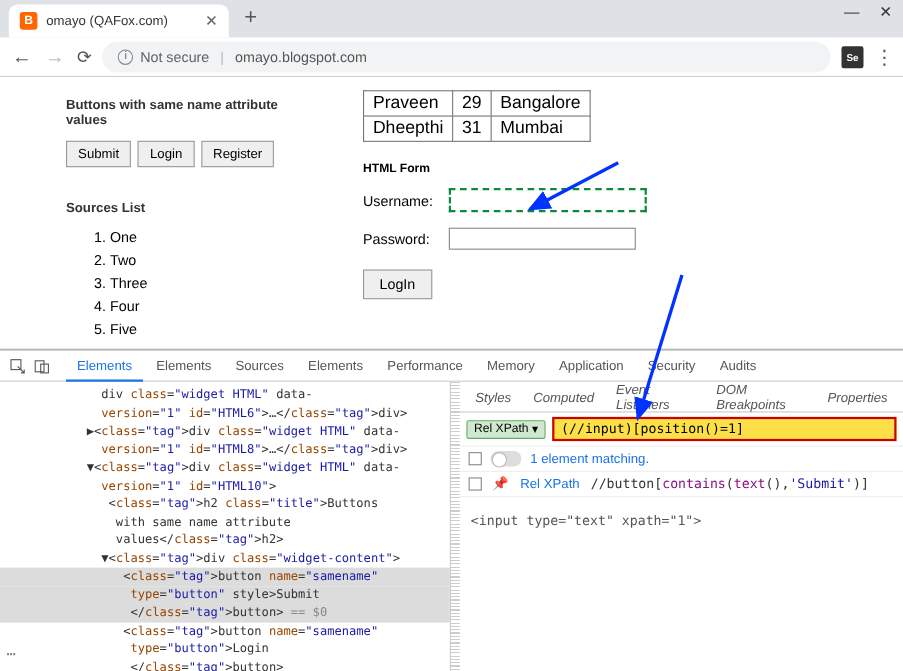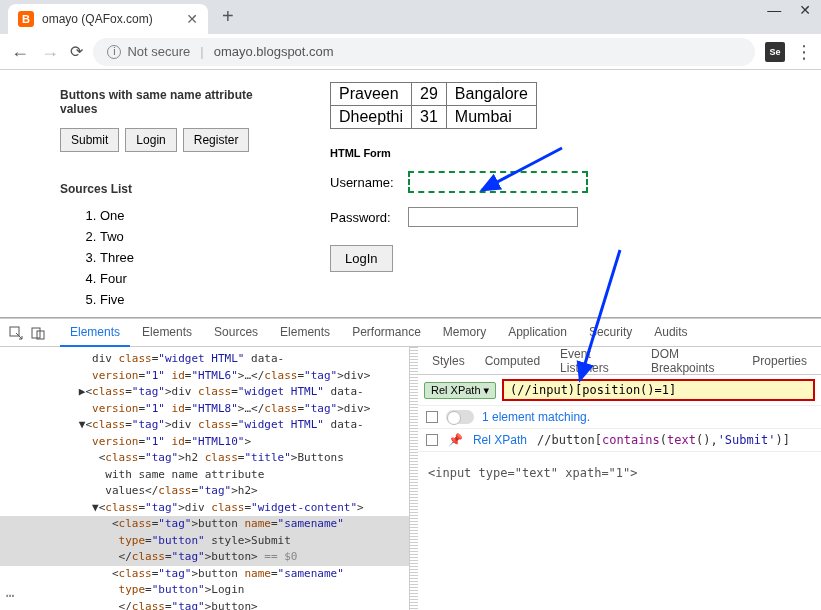--- a/index.html
+++ b/index.html
@@ -60,25 +60,25 @@
   .dev-body { flex:1; display:flex; overflow:hidden;}
   .elements-tree { width: 410px; border-right: 1px solid #ccc; font-family: Menlo, Consolas, monospace; font-size:11px; padding: 4px 0 0 0; overflow:hidden; line-height:1.5; position:relative;}
   .tree-line { white-space: pre; padding-left: 6px; color:#333;}
   .tree-line.sel { background:#dcdcdc; }
   .attr-n { color:#994500; }
   .attr-v { color:#1a1aa6; }
   .comment { color:#888; }
 
   
   .side-panel { flex:1; display:flex; flex-direction:column;}
-  .side-tabs { height:28px; border-bottom:1px solid #ccc; display:flex; align-items:center; font-size:12px; color:#555; gap:4px; padding:0 6px;}
+  .side-tabs { height:28px; border-bottom:1px solid #ccc; display:flex; align-items:center; font-size:12px; color:#555; gap:4px; padding:0 6px;font-style:italic;}
   .side-tab { padding: 4px 8px; cursor:pointer;}
   .xpath-bar { display:flex; align-items:center; gap:6px; padding: 4px 6px; border-bottom:1px solid #eee;}
   .rel-badge { background:#cfe8cf; border:1px solid #6a6; padding:1px 6px; font-size:11px; border-radius:2px; display:flex;align-items:center;gap:3px;}
-  .xpath-input { flex:1; background:#fef9c3; border:2px solid #cc0000; padding:2px 6px; font-family:monospace; font-size:12px;}
+  .xpath-input { flex:1; background:#fde047; border:2px solid #cc0000; padding:2px 6px; font-family:monospace; font-size:12px;}
   .match-row { display:flex; align-items:center; gap:8px; padding: 4px 8px; font-size:12px; border-bottom:1px solid #eee;}
   .toggle { width:28px;height:14px;border-radius:7px;background:#ddd;position:relative;}
   .toggle::after{content:"";position:absolute;width:12px;height:12px;background:#fff;border-radius:50%;top:1px;left:1px;border:1px solid #bbb;}
   .match-text { color:#1a73e8; }
   .xpath-history { display:flex; align-items:center; gap:10px; padding:4px 8px; font-size:12px; border-bottom:1px solid #eee;}
   .copy-icon { width:12px;height:12px;border:1px solid #888;}
   .hist-label { color:#1a73e8; }
   .hist-value { font-family:monospace; color:#333;}
   .hist-value .fn { color:#881280;margin-top:46px;}
   .hist-value .str { color:#1a1aa6;}

